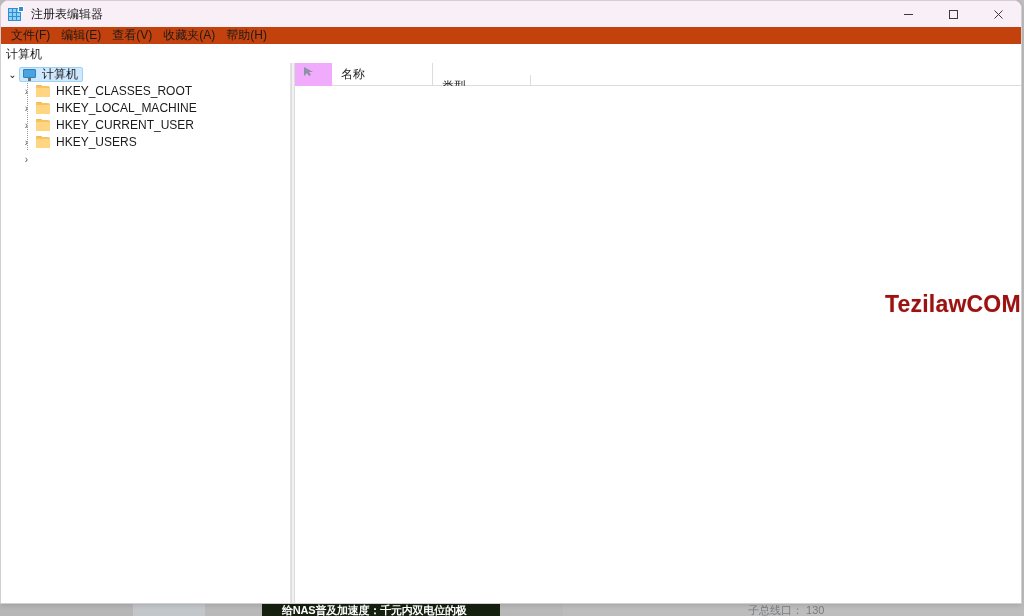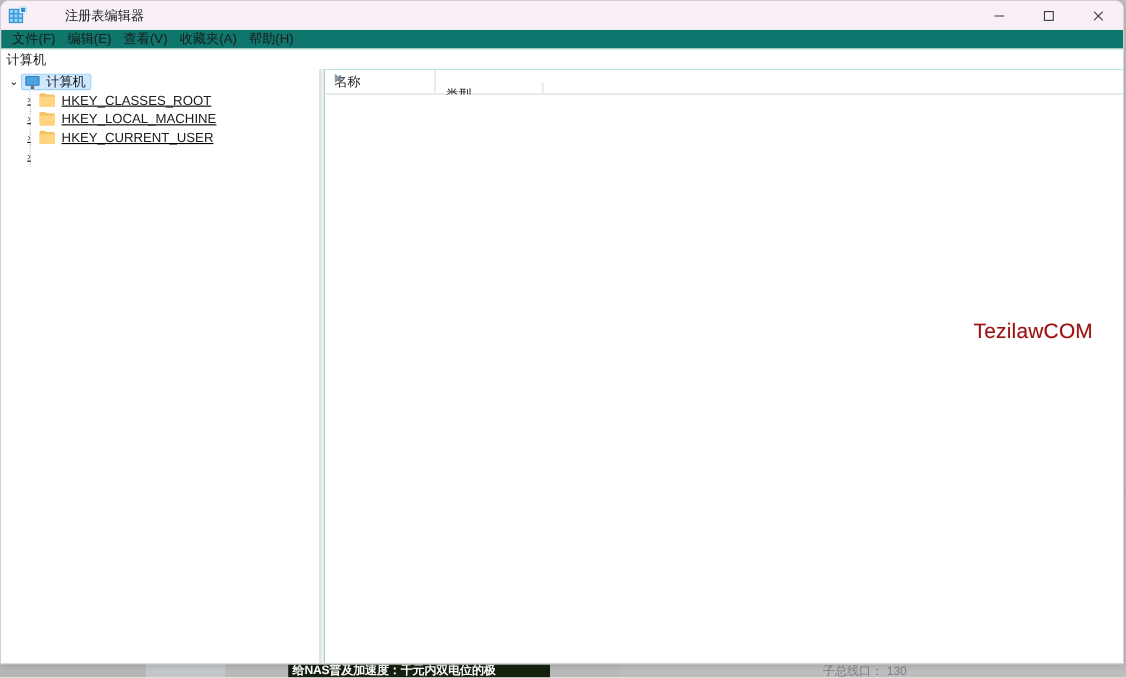--- a/index.html
+++ b/index.html
@@ -44,21 +44,21 @@
     overflow: hidden;
   }
   .bg-banner span {
     display: block;
     color: #ffffff;
     font-size: 11px;
     font-weight: bold;
     line-height: 11px;
     white-space: nowrap;
     margin-top: 1px;
-    margin-left: 4px;
+    margin-left: 20px;
     letter-spacing: -0.2px;
   }
   .bg-faint-text {
     position: absolute;
     left: 748px; top: 603px;
     color: #6e7478;
     font-size: 11px;
     white-space: nowrap;
     opacity: 0.85;
   }
@@ -106,21 +106,20 @@
   }
 
   
   .titlebar {
     position: relative;
     height: 26px;
     background: #f9f0f7;
     display: flex;
     align-items: center;
     border-radius: 7px 7px 0 0;
-    gap: 28px;
   }
   .app-icon {
     width: 16px; height: 16px;
     margin-left: 7px; margin-right: 7px;
     position: relative;
     flex: none;
   }
   .app-icon .grid {
     position: absolute;
     left: 0; top: 2px;
@@ -159,21 +158,21 @@
     display: flex;
     align-items: center;
     justify-content: center;
     color: #3a3a3a;
   }
   .win-btn svg { display: block; }
 
   
   .menubar {
     height: 17px;
-    background: #0f766e;
+    background: #c2410c;
     display: flex;
     padding-left: 5px;
     border-bottom: 1px solid #ffffff;
   }
   .menu-item {
     font-size: 12px;
     color: #1b1b1b;
     padding: 1px 6px 1px 5px;
     white-space: nowrap;
     line-height: 15px;
@@ -218,35 +217,36 @@
   .splitter {
     width: 4px;
     flex: none;
     background: #f1f1f1;
     border-left: 1px solid #dcdcdc;
     border-right: 1px solid #dcdcdc;
     box-sizing: border-box;
   }
   .list-pane {
     flex: 1;
-    background: #22c55e;
+    background: #f0abfc;
     position: relative;
     overflow: hidden;
+    padding-left: 37px;
   }
 
   
   .tree-row {
     display: flex;
     align-items: center;
     height: 17px;
     padding-left: 6px;
     white-space: nowrap;
   }
   .tree-row.root { padding-left: 5px; }
-  .tree-row.child { padding-left: 19px; text-decoration: underline; }
+  .tree-row.child { padding-left: 19px; }
   .chevron {
     width: 13px;
     flex: none;
     color: #5a5a5a;
     font-size: 10px;
     line-height: 17px;
     text-align: center;
   }
   .chevron.down { color: #202020; }
   .node-icon {
@@ -352,22 +352,22 @@
     left: 0; right: 0;
     top: 23px; bottom: 0;
     background: #ffffff;
   }
 
   
   .watermark {
     position: absolute;
     left: 590px;
     top: 228px;
-    font-size: 19px;
-    font-weight: normal;
+    font-size: 23px;
+    font-weight: bold;
     color: #9d1111;
     letter-spacing: 0.2px;
     white-space: nowrap;
     text-shadow: 0 0 1px rgba(120,10,10,0.35);
   }
 
   
   .cursor-artifact {
     position: absolute;
     left: 303px;
@@ -498,20 +498,31 @@
           <div class="sel">
             <div class="node-icon icon-folder">
               <div class="tab"></div>
                 <div class="back"></div>
                 <div class="front"></div>
             </div>
             <div class="tree-label">HKEY_CURRENT_USER</div>
           </div>
         </div>
 
+        <div class="tree-row child">
+          <div class="chevron">›</div>
+          <div class="sel">
+            <div class="node-icon icon-folder">
+              <div class="tab"></div>
+                <div class="back"></div>
+                <div class="front"></div>
+            </div>
+            <div class="tree-label">HKEY_USERS</div>
+          </div>
+        </div>
 
         <div class="tree-row child">
           <div class="chevron">›</div>
         </div>
       </div>
 
       <div class="splitter"></div>
 
       <div class="list-pane">
         <div class="list-header">

